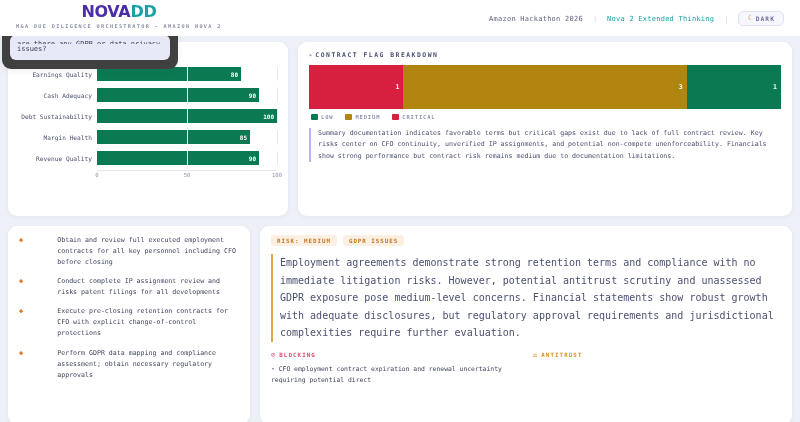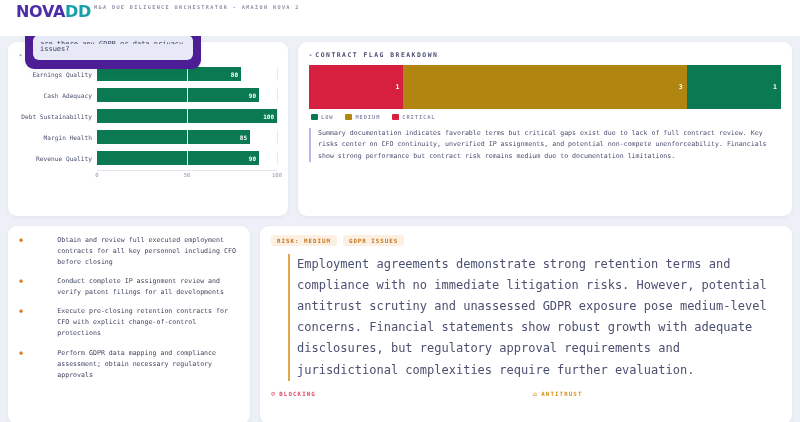--- a/index.html
+++ b/index.html
@@ -15,21 +15,21 @@
   .header {
     height: 36px;
     background: #ffffff;
     display: flex;
     align-items: flex-start;
     justify-content: space-between;
     padding: 4px 16px 0 16px;
     position: relative;
     z-index: 30;
   }
-  .brand-block { display: flex; flex-direction: row; gap: 3px; text-align: center; }
+  .brand-block { display: flex; flex-direction: column; gap: 3px; text-align: center; }
   .logo {
     font-family: "DejaVu Sans", "Liberation Sans", sans-serif;
     font-weight: bold;
     font-size: 16px;
     letter-spacing: -0.3px;
     line-height: 1;
   }
   .logo .nova { color: #4b2ea8; }
   .logo .dd   { color: #18a0a8; }
   .tagline {
@@ -72,24 +72,24 @@
   .dark-btn .lbl {
     font-size: 6.2px;
     letter-spacing: 1.1px;
     color: #6b6fa0;
     font-weight: bold;
   }
 
   
   .chat-card {
     position: absolute;
-    left: 25px;
+    left: 2px;
     top: 31px;
     width: 176px;
-    background: #4c1d95;
+    background: #404040;
     border-radius: 0 0 9px 9px;
     padding: 4px 8px 9px 8px;
     box-shadow: 0 2px 6px rgba(40,45,90,0.07);
     z-index: 20;
   }
   .chat-bubble {
     background: #e7e9f6;
     border-radius: 6px;
     padding: 4px 7px 5px 7px;
     font-size: 7px;
@@ -253,25 +253,24 @@
     border-radius: 3px;
     padding: 2.5px 6px;
     font-size: 5.8px;
     letter-spacing: 1px;
     font-weight: bold;
     white-space: nowrap;
   }
   .reg-quote {
     border-left: 2px solid #e0a84a;
     padding-left: 7px;
-    font-size: 12px;
+    font-size: 10px;
     line-height: 1.76;
     color: #4b5070;
     margin-bottom: 10px;
-    margin-left: 17px;
   }
   .issue-cols { display: flex; gap: 14px; }
   .issue-col { flex: 1; }
   .issue-head {
     display: flex;
     align-items: center;
     gap: 4px;
     margin-bottom: 5px;
   }
   .issue-head .ico { font-size: 7px; line-height: 1; }
@@ -291,20 +290,30 @@
 </style>
 </head>
 <body>
 
 <div class="header">
   <div class="brand-block">
     <div class="logo">
       <span class="nova">NOVA</span><span class="dd">DD</span>
     </div>
     <div class="tagline">M&amp;A DUE DILIGENCE ORCHESTRATOR - AMAZON NOVA 2</div>
+  </div>
+  <div class="header-right">
+    <div class="hdr-text">Amazon Hackathon 2026</div>
+    <div class="hdr-sep">|</div>
+    <div class="hdr-model">Nova 2 Extended Thinking</div>
+    <div class="hdr-sep">|</div>
+    <div class="dark-btn">
+      <span class="moon">☾</span>
+      <span class="lbl">DARK</span>
+    </div>
   </div>
 </div>
 
 <div class="chat-card">
   <div class="chat-bubble">
     <span class="chat-line-clip">are there any GDPR or data privacy</span>
     <span>issues?</span>
   </div>
 </div>
 
@@ -413,21 +422,21 @@
   <div class="row">
 
     <div class="panel panel-steps">
       <div id="steps-list">
           <div class="step">
             <div class="step-bullet">◆</div>
             <div class="step-text">Obtain and review full executed employment contracts for all key personnel including CFO before closing</div>
           </div>
           <div class="step">
             <div class="step-bullet">◆</div>
-            <div class="step-text">Conduct complete IP assignment review and verify patent filings for all developments</div>
+            <div class="step-text">Conduct complete IP assignment review and risks patent filings for all developments</div>
           </div>
           <div class="step">
             <div class="step-bullet">◆</div>
             <div class="step-text">Execute pre-closing retention contracts for CFO with explicit change-of-control protections</div>
           </div>
           <div class="step">
             <div class="step-bullet">◆</div>
             <div class="step-text">Perform GDPR data mapping and compliance assessment; obtain necessary regulatory approvals</div>
           </div>
         </div>
@@ -438,20 +447,21 @@
           <div class="badge">RISK: MEDIUM</div>
           <div class="badge">GDPR ISSUES</div>
         </div>
       <div class="reg-quote">Employment agreements demonstrate strong retention terms and compliance with no immediate litigation risks. However, potential antitrust scrutiny and unassessed GDPR exposure pose medium-level concerns. Financial statements show robust growth with adequate disclosures, but regulatory approval requirements and jurisdictional complexities require further evaluation.</div>
       <div class="issue-cols" id="reg-cols">
           <div class="issue-col blocking">
             <div class="issue-head">
               <span class="ico" style="color: rgb(224, 71, 107);">⊘</span>
               <span class="ttl" style="color: rgb(224, 71, 107);">BLOCKING</span>
             </div>
+            <div class="issue-item"><span class="dash">• </span>CFO employment contract expiration and renewal uncertainty requiring potential direct</div>
           </div>
           <div class="issue-col antitrust">
             <div class="issue-head">
               <span class="ico" style="color: rgb(217, 143, 28);">⚖</span>
               <span class="ttl" style="color: rgb(217, 143, 28);">ANTITRUST</span>
             </div>
           </div>
         </div>
     </div>
 

